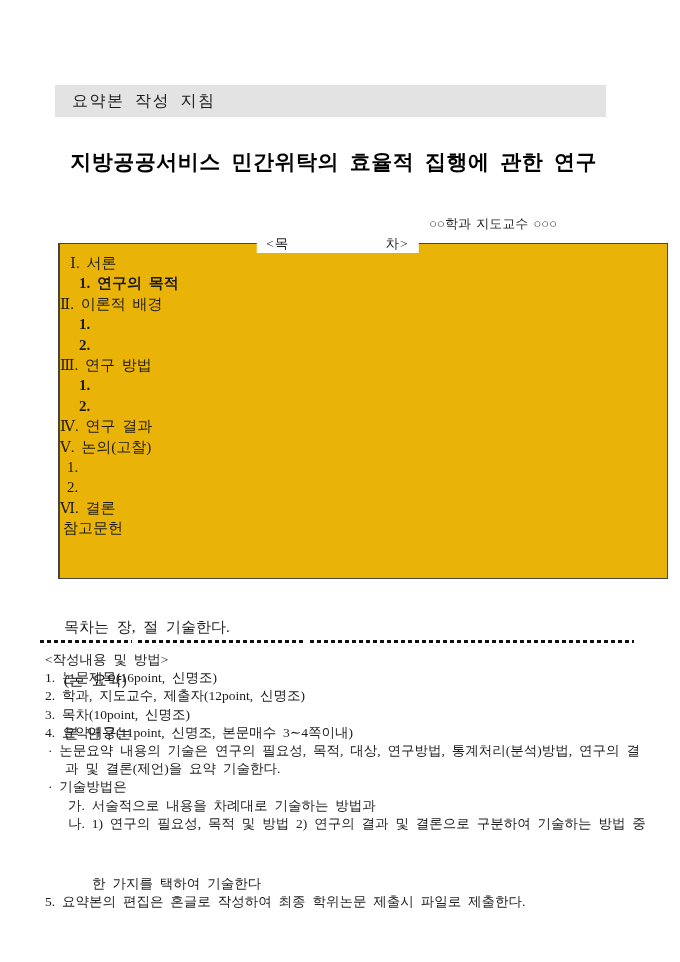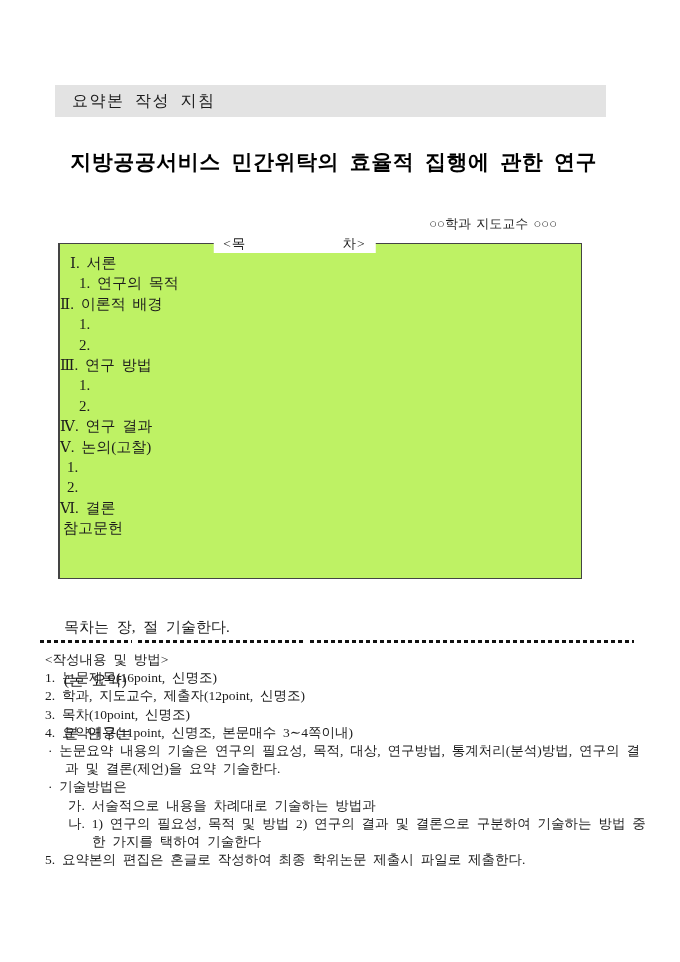--- a/index.html
+++ b/index.html
@@ -27,35 +27,35 @@
   }
 
   
   .authors {
     position:absolute; right:123px; top:186px; text-align:right;
     font-size:13px; line-height:15px; word-spacing:2px; white-space:pre;
   }
 
   
   .toc-box {
-    position:absolute; left:58px; top:243px; width:524px; height:336px;
+    position:absolute; left:58px; top:243px; width:610px; height:336px;
     border:1px solid #444; border-left:2px solid #444;
-    box-sizing:border-box; padding-top:9px; background:#bef264;
+    box-sizing:border-box; padding-top:9px; background:#eab308;
   }
   .toc-legend {
     position:absolute; top:-10px; left:calc(50% - 26px); transform:translateX(-50%);
     background:#ffffff; padding:0 10px; font-size:13.5px; line-height:19px;
     white-space:pre; letter-spacing:1px;
   }
   .toc-line {
     font-size:15px; line-height:20.4px; white-space:pre; word-spacing:3px;
   }
   .lv-h  { padding-left:10px; }
   .lv-h2 {  }
-  .lv-s  { padding-left:19px; }
+  .lv-s  { padding-left:19px;font-weight:bold; }
   .lv-m  { padding-left:7px;  }
   .lv-0  { padding-left:3px;  }
 
   
   .notes {
     position:absolute; left:64px; top:584px;
     font-size:15px; line-height:17.6px; word-spacing:4px; white-space:pre;
   }
 
   
@@ -72,21 +72,21 @@
   
   .guidelines {
     position:absolute; left:45px; top:651px; width:606px;
     font-size:13.5px; line-height:18.2px; word-spacing:3.5px;
   }
   .g-line { white-space:pre; }
   .g0  { padding-left:0; }
   .gb  { padding-left:3px; }
   .gc1 { padding-left:20px; }
   .gg  { padding-left:23px; }
-  .gc2 { padding-left:47px; }
+  .gc2 { padding-left:47px;margin-top:42px; }
 </style>
 </head>
 <body>
 
 <div class="page">
 
   <div class="header-bar">
     <span class="hlabel">요약본 작성 지침</span>
   </div>
 

